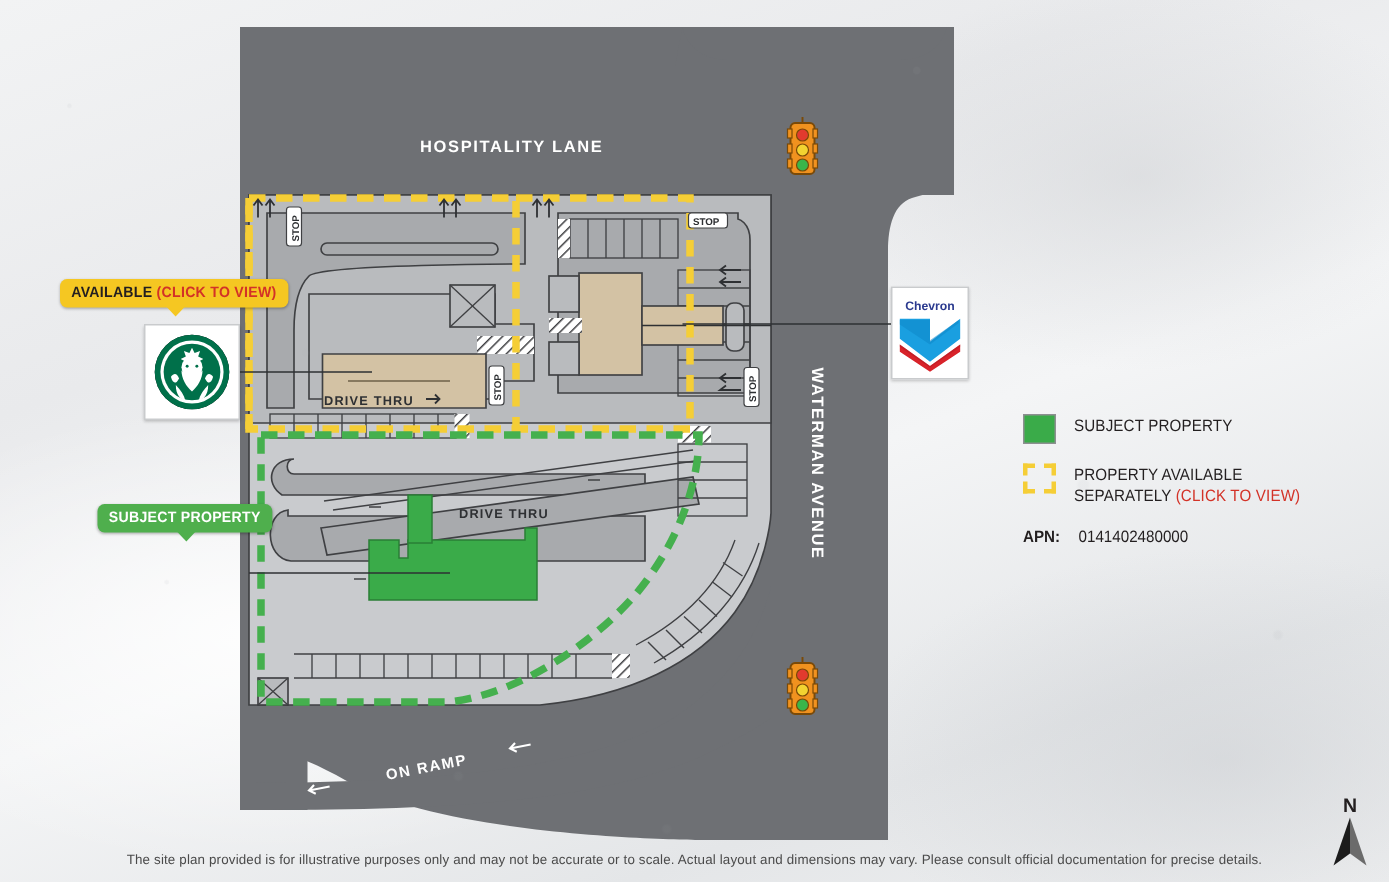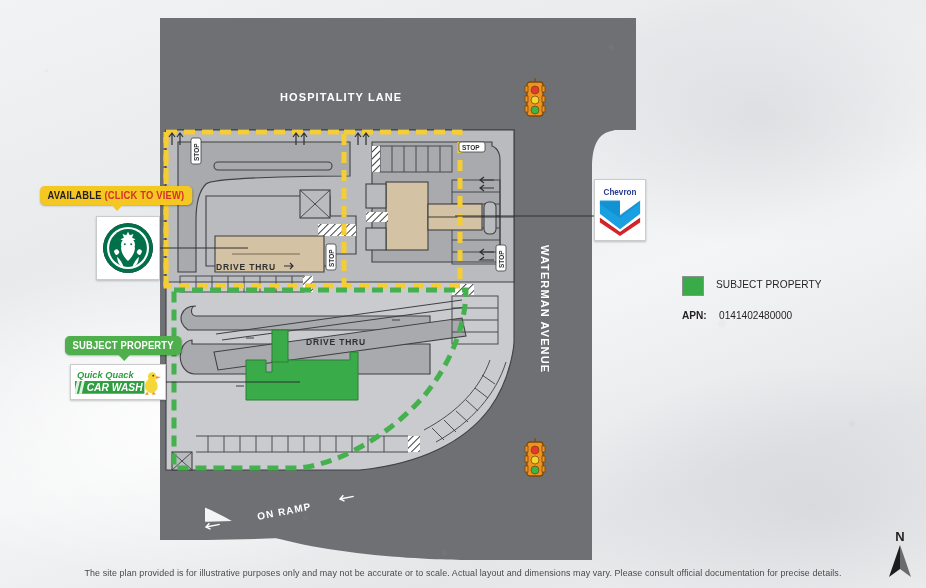--- a/index.html
+++ b/index.html
@@ -66,21 +66,21 @@
 
   
   .logo-tile {
     position:absolute; background:#ffffff;
     border:1px solid #c9cbcd;
     box-shadow:0 1px 2px rgba(0,0,0,.22);
     display:flex; align-items:center; justify-content:center;
   }
   #logo-starbucks { left:96px; top:216px; width:64px; height:64px; }
   #logo-quickquack { left:70px; top:364px; width:96px; height:36px; padding:2px; }
-  #logo-chevron { left:594px; top:179px; width:52px; height:62px; padding:2px; }
+  #logo-chevron { left:594px; top:191px; width:52px; height:62px; padding:2px; }
 
   
   #address-card {
     position:absolute; left:666px; top:200px; width:180px; height:62px;
     background:#ffffff; box-shadow:0 1px 3px rgba(0,0,0,.22);
     padding:9px 0 0 18px;
   }
   #address-card .line { font-size:11px; color:#3b3b3b; line-height:1.33; transform:scaleX(.93); transform-origin:left center; }
   #address-card .title { font-weight:bold; color:#231f20; font-size:11.5px; }
 
@@ -428,39 +428,20 @@
       <path d="M37 48 c0 10 6 20 13 26 7 -6 13 -16 13 -26 -4 4 -9 2 -13 6 -4 -4 -9 -2 -13 -6z" fill="#ffffff"></path>
       <path d="M24 56 c4 -6 8 -4 10 2 -4 8 -8 6 -10 -2z" fill="#ffffff"></path>
       <path d="M76 56 c-4 -6 -8 -4 -10 2 4 8 8 6 10 -2z" fill="#ffffff"></path>
       <path d="M30 66 c6 6 10 12 12 20 -6 -2 -12 -8 -12 -20z" fill="#ffffff"></path>
       <path d="M70 66 c-6 6 -10 12 -12 20 6 -2 12 -8 12 -20z" fill="#ffffff"></path>
       <circle cx="44" cy="43" r="1.8" fill="#00704A"></circle>
       <circle cx="56" cy="43" r="1.8" fill="#00704A"></circle>
     </svg>
   </div>
 
-  <div class="logo-tile" id="logo-quickquack">
-    <svg width="92" height="32" viewBox="0 0 184 64">
-      <rect x="0" y="0" width="184" height="64" fill="#ffffff"></rect>
-      <text x="8" y="24" font-family="Liberation Sans,sans-serif" font-size="19" font-weight="bold" font-style="italic" fill="#2f9e41">Quick Quack</text>
-      <rect x="4" y="30" width="142" height="26" fill="#2f9e41"></rect>
-      <path d="M8,30 l6,0 l-6,26 l-6,0z" fill="#ffffff" opacity=".85"></path>
-      <path d="M18,30 l6,0 l-6,26 l-6,0z" fill="#ffffff" opacity=".85"></path>
-      <text x="28" y="51" font-family="Liberation Sans,sans-serif" font-size="21" font-weight="bold" font-style="italic" fill="#ffffff">CAR WASH</text>
-
-      <g transform="translate(146,10)">
-        <ellipse cx="14" cy="30" rx="13" ry="15" fill="#f7d737"></ellipse>
-        <circle cx="16" cy="11" r="9" fill="#f7d737"></circle>
-        <path d="M24,10 l10,2 l-10,4z" fill="#f2932c"></path>
-        <circle cx="18" cy="9" r="1.8" fill="#3a2a10"></circle>
-        <path d="M6,42 l-5,6 l8,0z" fill="#f2932c"></path>
-        <path d="M18,42 l-3,6 l9,-1z" fill="#f2932c"></path>
-      </g>
-    </svg>
-  </div>
 
   <div class="logo-tile" id="logo-chevron">
     <svg width="48" height="58" viewBox="0 0 96 116">
       <rect x="0" y="0" width="96" height="116" fill="#ffffff"></rect>
       <text x="48" y="26" text-anchor="middle" font-family="Liberation Sans,sans-serif" font-size="17" font-weight="bold" fill="#2b3a8f">Chevron</text>
       <path d="M6,38 L48,38 L48,70 L90,38 L90,66 L48,98 L6,66 Z" fill="#1a9fe0"></path>
       <path d="M6,40 L48,40 L48,68 L88,40 L88,44 L48,74 L6,46 Z" fill="#0f86c8" opacity=".55"></path>
       <path d="M6,74 L48,104 L90,74 L90,84 L48,112 L6,84 Z" fill="#d8232a"></path>
       <path d="M6,74 L48,104 L90,74 L90,77 L48,106 L6,77 Z" fill="#b01a21" opacity=".5"></path>
     </svg>
@@ -469,20 +450,34 @@
 
   <div id="legend">
 
     <div class="legend-row">
       <div class="legend-swatch sw-solid" style="background:#3aab49"></div>
       <div class="legend-text">SUBJECT PROPERTY</div>
     </div>
 
 
 
+    <div class="legend-row">
+      <div class="legend-swatch">
+        <div class="corner-box" style="color:#f5ce36">
+          <i class="tl"></i>
+            <i class="tr"></i>
+            <i class="bl"></i>
+            <i class="br"></i>
+        </div>
+      </div>
+      <div class="legend-text">
+        <span>PROPERTY AVAILABLE</span><br>
+        <span>SEPARATELY </span><span class="click">(CLICK TO VIEW)</span>
+      </div>
+    </div>
 
     <div id="apn-row">
       <span class="apn-label">APN:</span>
       <span class="apn-value">0141402480000</span>
     </div>
   </div>
 
   <div id="compass">
     <div class="n">N</div>
     <svg width="26" height="36" viewBox="0 0 26 36">

